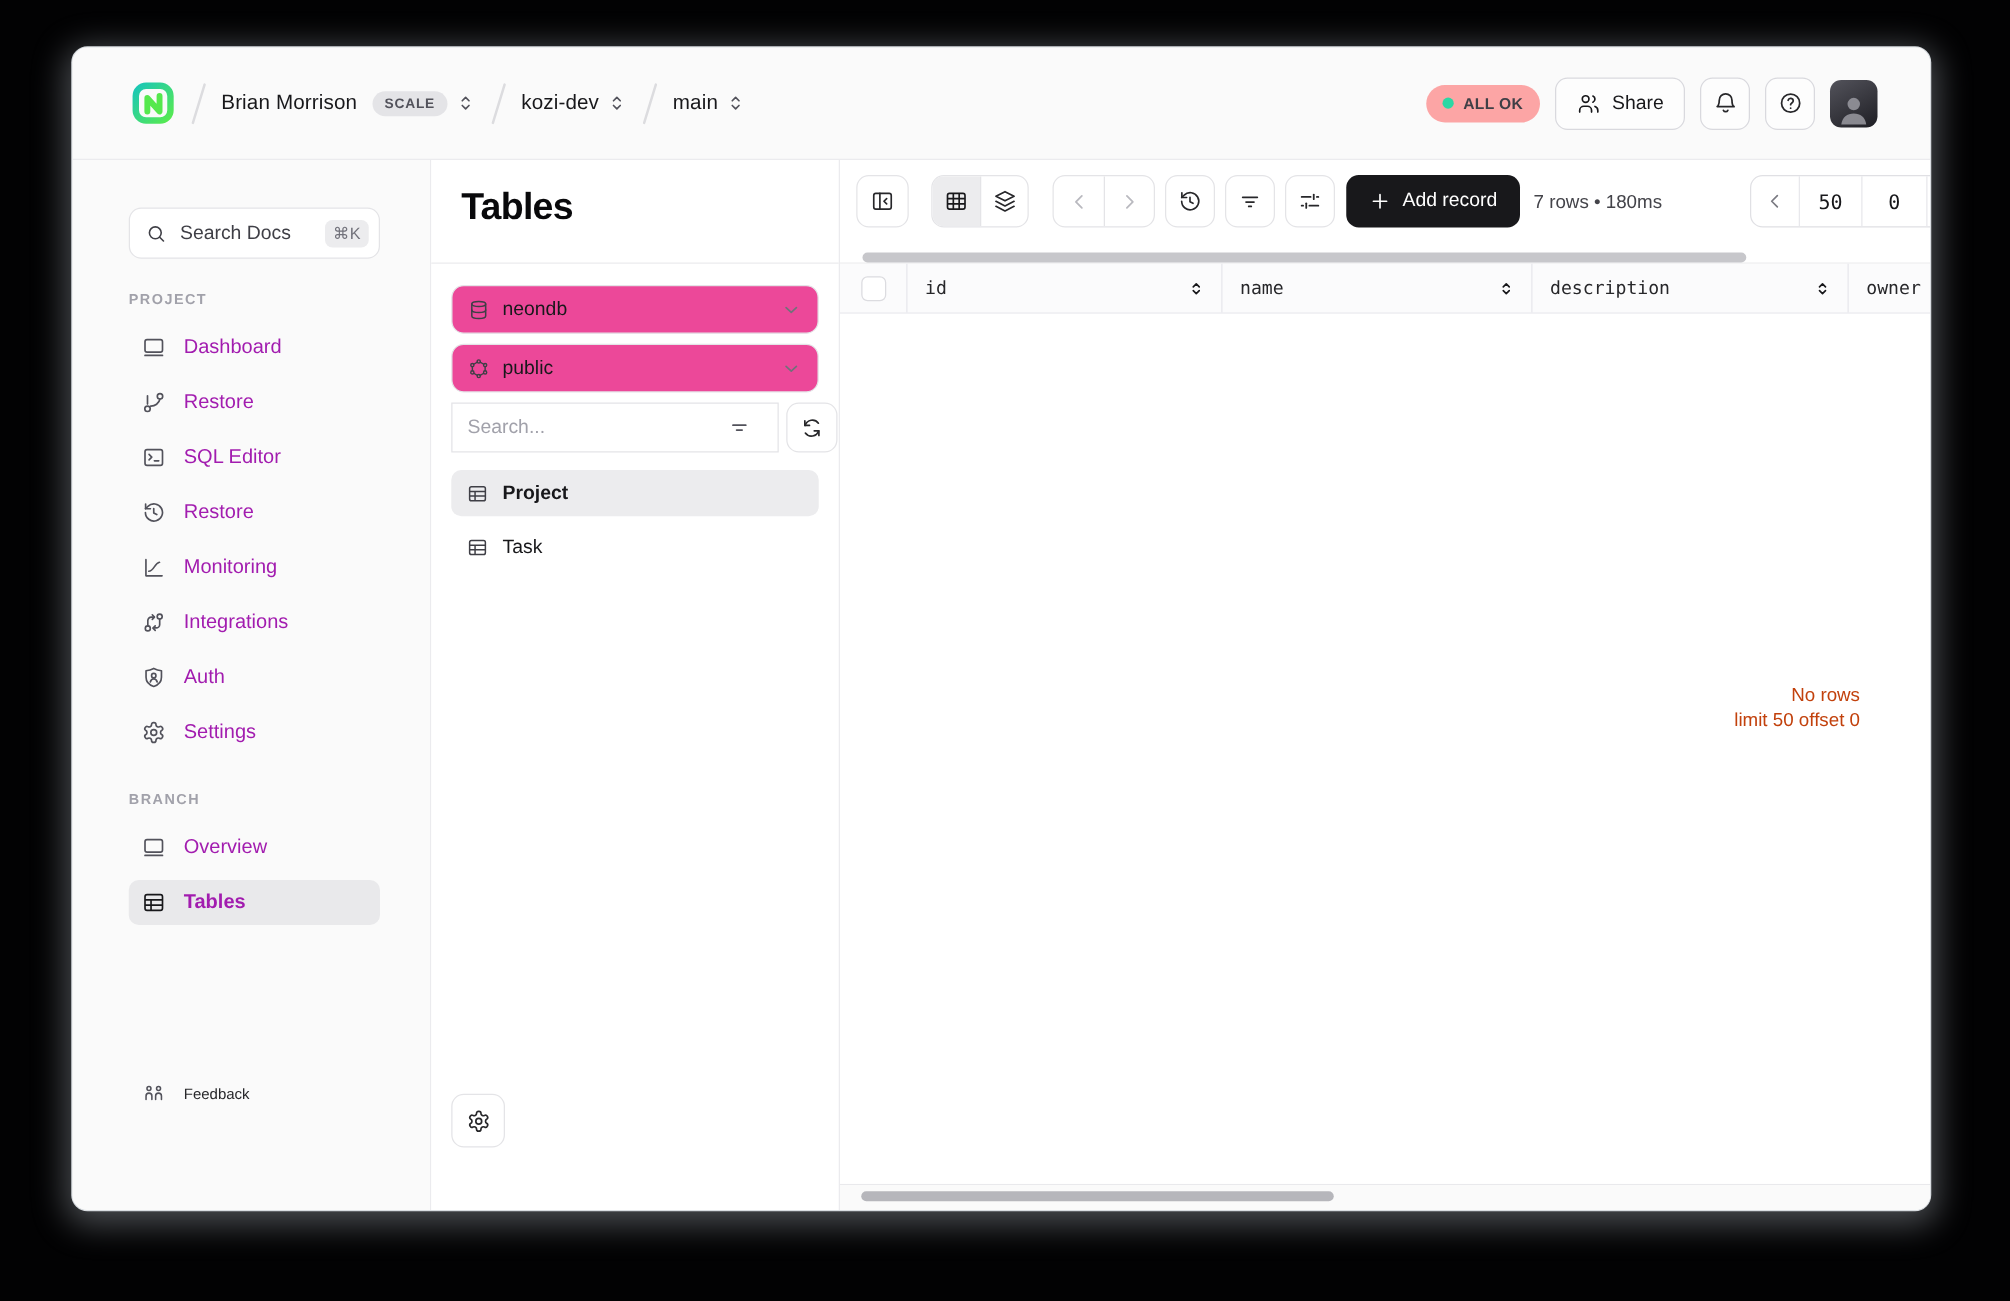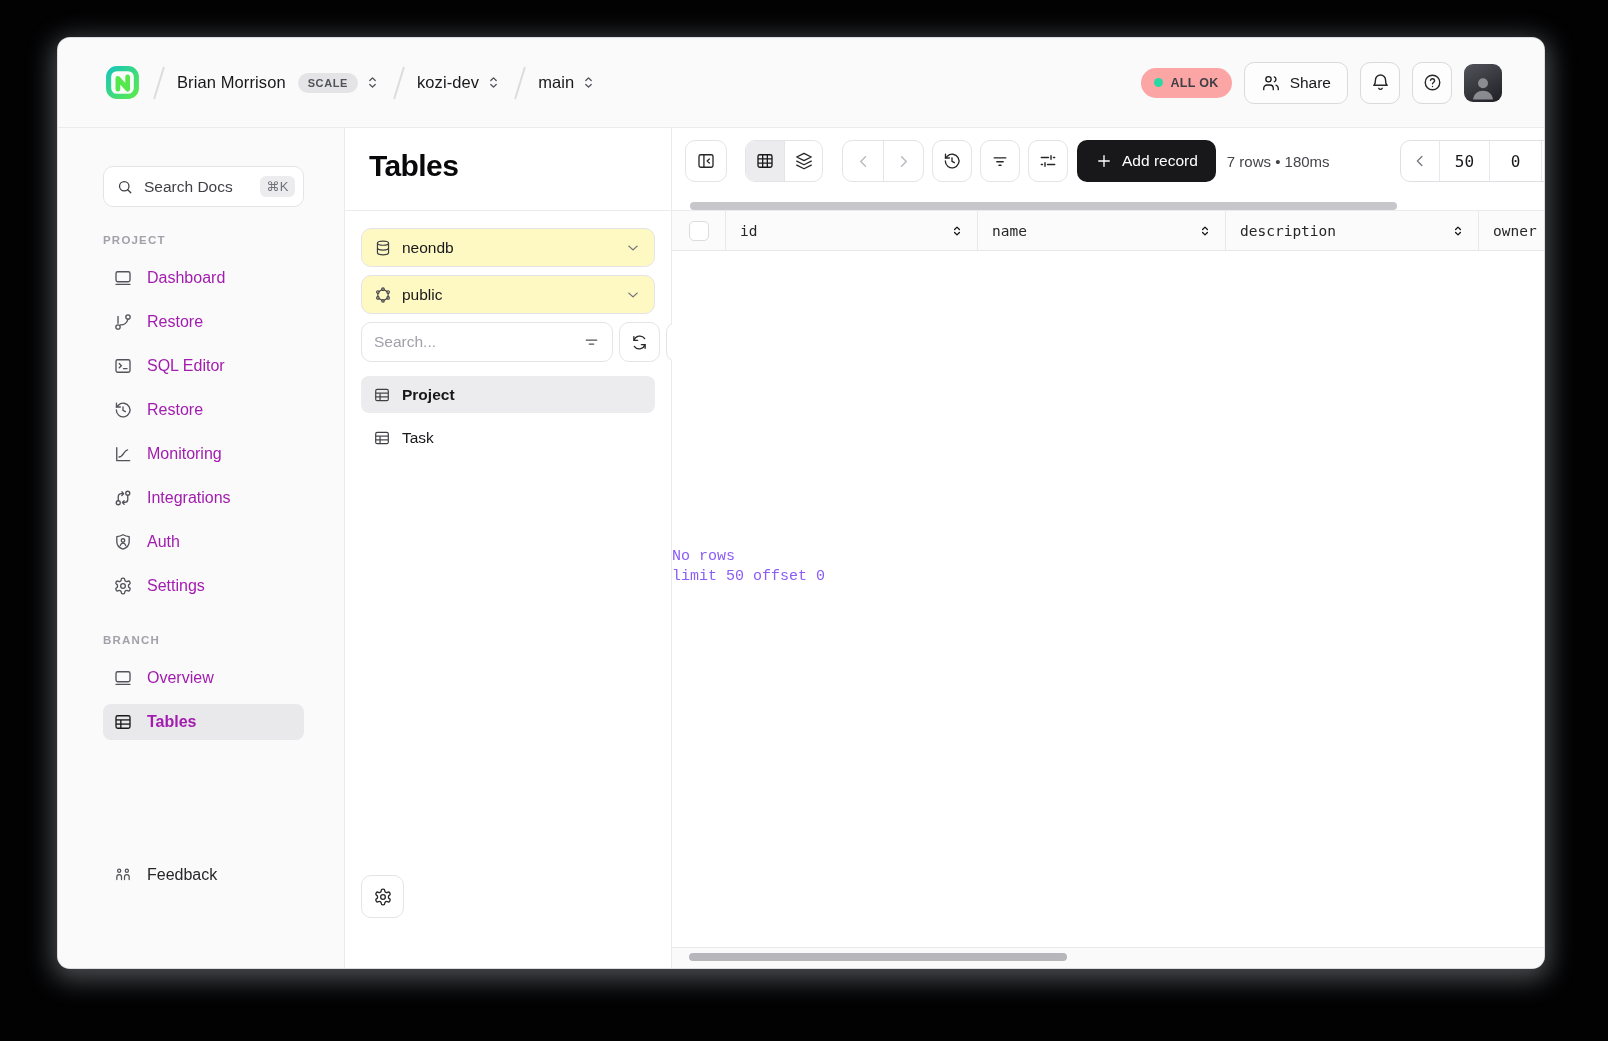--- a/index.html
+++ b/index.html
@@ -27,32 +27,32 @@
   
   .sidebar { width:287px; flex:0 0 287px; background:#fafafa; border-right:1px solid #ebebee; padding:38px 40px 75px 45px; display:flex; flex-direction:column; }
   .docsearch { height:41px; border:1px solid #e4e4e7; background:#fff; border-radius:10px; display:flex; align-items:center; gap:10px; padding:0 8px 0 12px; color:#3f3f46; font-size:15.5px; }
   .kbd { margin-left:auto; background:#ececee; color:#71717a; border-radius:6px; font-size:13px; padding:3px 6px; letter-spacing:.5px;}
   .sec-label { margin-top:27px; font-size:11.5px; letter-spacing:1.2px; color:#a1a1aa; font-weight:600; }
   .nav { margin-top:14px; display:flex; flex-direction:column; gap:8px; }
   .nav-item { height:36px; display:flex; align-items:center; gap:14px; padding:0 10px; border-radius:8px; font-size:16px; color:#a21caf; }
   .nav-item .ni { color:#52525b; display:flex; }
   .nav-item.active { background:#e9e9eb; font-weight:700; }
   .nav-item.active .ni { color:#18181b; }
-  .feedback { margin-top:auto; display:flex; align-items:center; gap:14px; padding:0 10px; font-size:16px; color:#27272a; height:36px;}
+  .feedback { margin-top:auto; display:flex; align-items:center; gap:14px; padding:0 10px; font-size:12px; color:#27272a; height:36px;}
   .feedback .ni{ color:#52525b; display:flex;}
   
   .panel { width:327px; flex:0 0 327px; background:#fff; border-right:1px solid #ebebee; display:flex; flex-direction:column; }
   .panel-title-zone { height:83px; flex:0 0 83px; border-bottom:1px solid #ebebee; padding:21px 24px 0; }
   .panel-title { font-size:30px; font-weight:700; letter-spacing:-.6px; color:#09090b; }
   .panel-content { padding:17px 16px 0; display:flex; flex-direction:column; flex:1; }
-  .select { height:39px; border:1px solid #e4e4e7; border-radius:10px; background:#fef9c3; display:flex; align-items:center; gap:10px; padding:0 12px; font-size:15.5px; color:#18181b; font-weight:500; margin-bottom:8px; }
+  .select { height:39px; border:1px solid #e4e4e7; border-radius:10px; background:#ec4899; display:flex; align-items:center; gap:10px; padding:0 12px; font-size:15.5px; color:#18181b; font-weight:500; margin-bottom:8px; }
   .select .si { color:#3f3f46; display:flex; }
   .select .chev { margin-left:auto; color:#71717a; display:flex; }
   .search-row { display:flex; gap:6px; margin-top:0; }
-  .search-box { flex:1; height:40px; border:1px solid #e4e4e7; border-radius:10px; background:#fff; display:flex; align-items:center; padding:0 11px 0 12px; gap:8px; }
+  .search-box { flex:1; height:40px; border:1px solid #e4e4e7; border-radius:0; background:#fff; display:flex; align-items:center; padding:0 21px 0 12px; gap:8px; }
   .search-box input { border:none; outline:none; flex:1; font-size:15.5px; color:#18181b; font-family:inherit; background:transparent; min-width:0;}
   .search-box input::placeholder { color:#a1a1aa; }
   .sq-btn { width:41px; height:40px; border:1px solid #e4e4e7; border-radius:10px; background:#fff; display:flex; align-items:center; justify-content:center; color:#27272a; flex:0 0 41px;}
   .tbl-list { margin-top:14px; display:flex; flex-direction:column; gap:6px; }
   .tbl-item { height:37px; border-radius:8px; display:flex; align-items:center; gap:11px; padding:0 12px; font-size:15.5px; color:#18181b; }
   .tbl-item .ti { color:#3f3f46; display:flex; }
   .tbl-item.active { background:#ececee; font-weight:700; }
   .panel-foot { margin-top:auto; padding:0 16px 50px; }
   
   .main { flex:1; background:#fff; display:flex; flex-direction:column; min-width:0; overflow:hidden; }
@@ -77,21 +77,21 @@
   .gcell { display:flex; align-items:center; border-right:1px solid #e8e8ec; padding:0 12px 0 14px; font-family:"DejaVu Sans Mono",monospace; font-size:14.5px; color:#27272a; }
   .gcell .sort { margin-left:auto; color:#18181b; display:flex; }
   .gc-check { width:54px; flex:0 0 54px; justify-content:center; padding:0; }
   .gc-id { width:252px; flex:0 0 252px; }
   .gc-name { width:248px; flex:0 0 248px; }
   .gc-desc { width:253px; flex:0 0 253px; }
   .gc-owner { flex:1; border-right:none; overflow:hidden; white-space:nowrap;}
   .checkbox { width:20px; height:20px; border:1.5px solid #dcdce0; border-radius:5px; background:#fff; }
   
   .gbody { flex:1; position:relative; background:#fff; }
-  .empty { position:absolute; left:0; right:56px; top:296px; text-align:left; font-family:Liberation Mono, monospace; font-size:15px; color:#8b5cf6; line-height:20px; }
+  .empty { position:absolute; left:0; right:56px; top:296px; text-align:right; font-family:Liberation Sans, sans-serif; font-size:15px; color:#c2410c; line-height:20px; }
   .foot-strip { flex:0 0 21px; border-top:1px solid #e9e9ec; background:#fafafa; }
   .hscroll-bottom { margin:5px 0 0 17px; width:378px; height:8px; border-radius:4px; background:#b6b6bb; }
   svg { display:block; }
 </style>
 </head>
 <body>
 
 <svg width="0" height="0" style="position:absolute">
   <defs>
     <linearGradient id="neon-grad" x1="0" y1="0" x2="1" y2="1">

